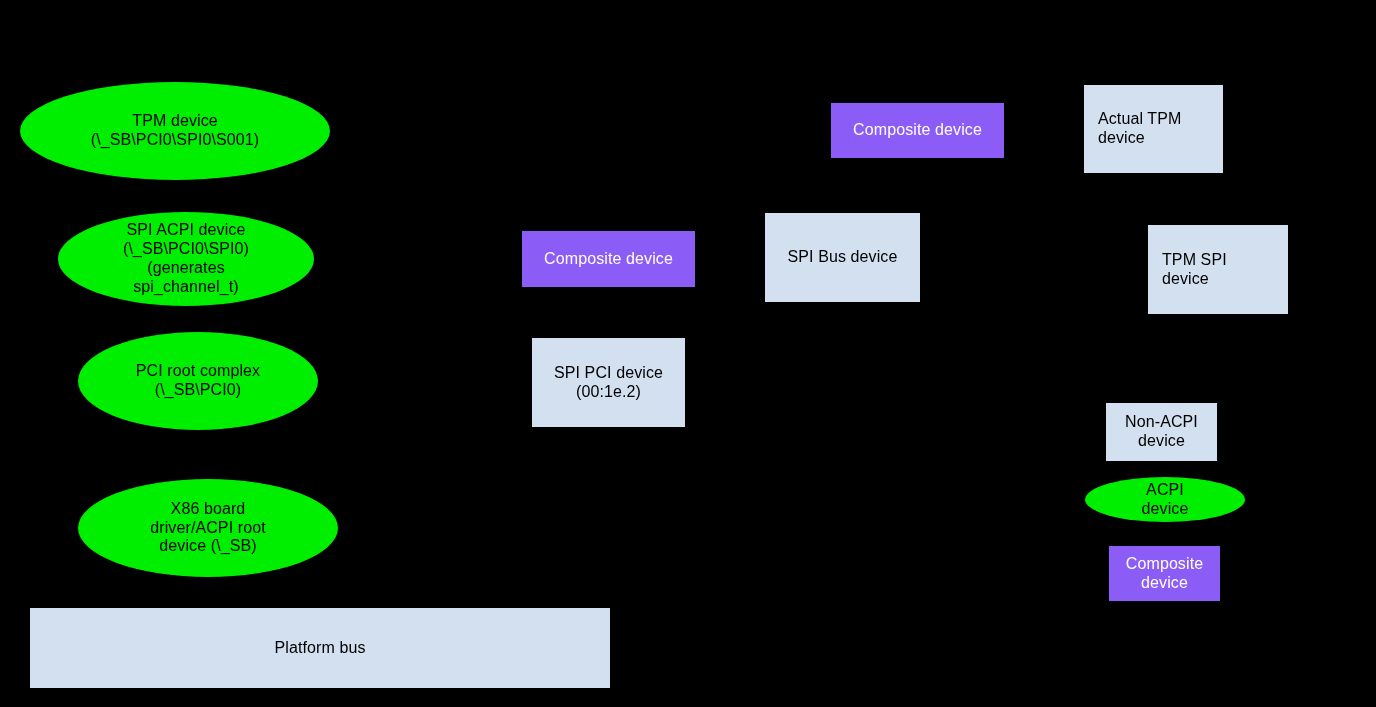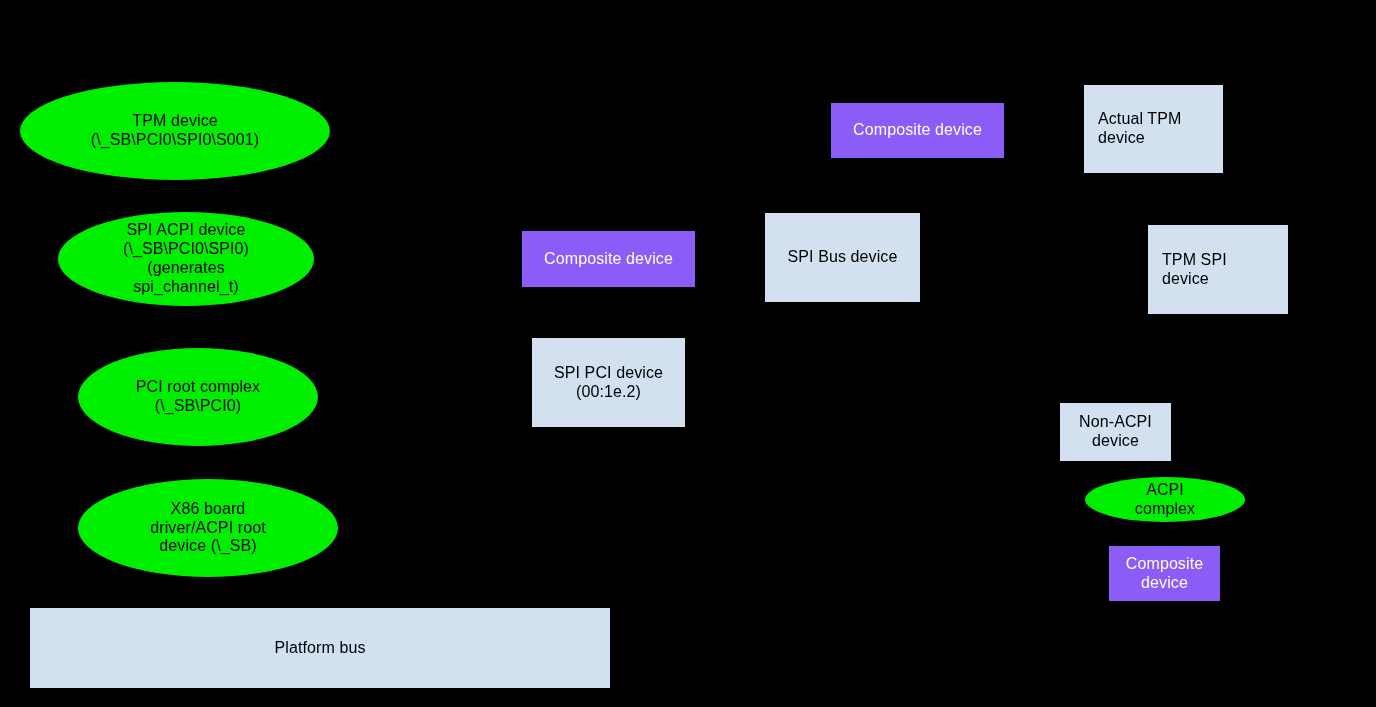--- a/index.html
+++ b/index.html
@@ -60,21 +60,21 @@
 <div id="canvas">
 
   <div class="node ellipse fs17" style="left:20px; top:82px; width:310px; height:98px;">TPM device
 (\_SB\PCI0\SPI0\S001)</div>
 
   <div class="node ellipse fs16" style="left:58px; top:212px; width:256px; height:94px;">SPI  ACPI device
 (\_SB\PCI0\SPI0)
 (generates
 spi_channel_t)</div>
 
-  <div class="node ellipse fs17" style="left:78px; top:348px; width:240px; height:98px;">PCI root complex
+  <div class="node ellipse fs17" style="left:78px; top:332px; width:240px; height:98px;">PCI root complex
 (\_SB\PCI0)</div>
 
   <div class="node ellipse fs17" style="left:78px; top:479px; width:260px; height:98px;">X86 board
 driver/ACPI root
 device (\_SB)</div>
 
   <div class="node rect-blue fs17" style="left:30px; top:608px; width:580px; height:80px;">Platform bus</div>
 
   <div class="node rect-red fs17" style="left:522px; top:231px; width:173px; height:56px;">Composite device</div>
 
@@ -84,22 +84,22 @@
   <div class="node rect-red fs17" style="left:831px; top:103px; width:173px; height:55px;">Composite device</div>
 
   <div class="node rect-blue fs17" style="left:765px; top:213px; width:155px; height:89px;">SPI Bus device</div>
 
   <div class="node rect-blue fs17 align-left pad-l" style="left:1084px; top:85px; width:139px; height:88px;">Actual TPM
 device</div>
 
   <div class="node rect-blue fs17 align-left pad-l" style="left:1148px; top:213px; width:140px; height:89px;margin-top:12px;">TPM SPI
 device</div>
 
-  <div class="node rect-blue fs16" style="left:1060px; top:403px; width:111px; height:58px;">Non-ACPI
+  <div class="node rect-blue fs16" style="left:1106px; top:403px; width:111px; height:58px;">Non-ACPI
 device</div>
 
   <div class="node ellipse fs16" style="left:1085px; top:477px; width:160px; height:45px;">ACPI
-complex</div>
+device</div>
 
   <div class="node rect-red fs16" style="left:1109px; top:546px; width:111px; height:55px;">Composite
 device</div>
 
 </div>
 
 </body></html>

